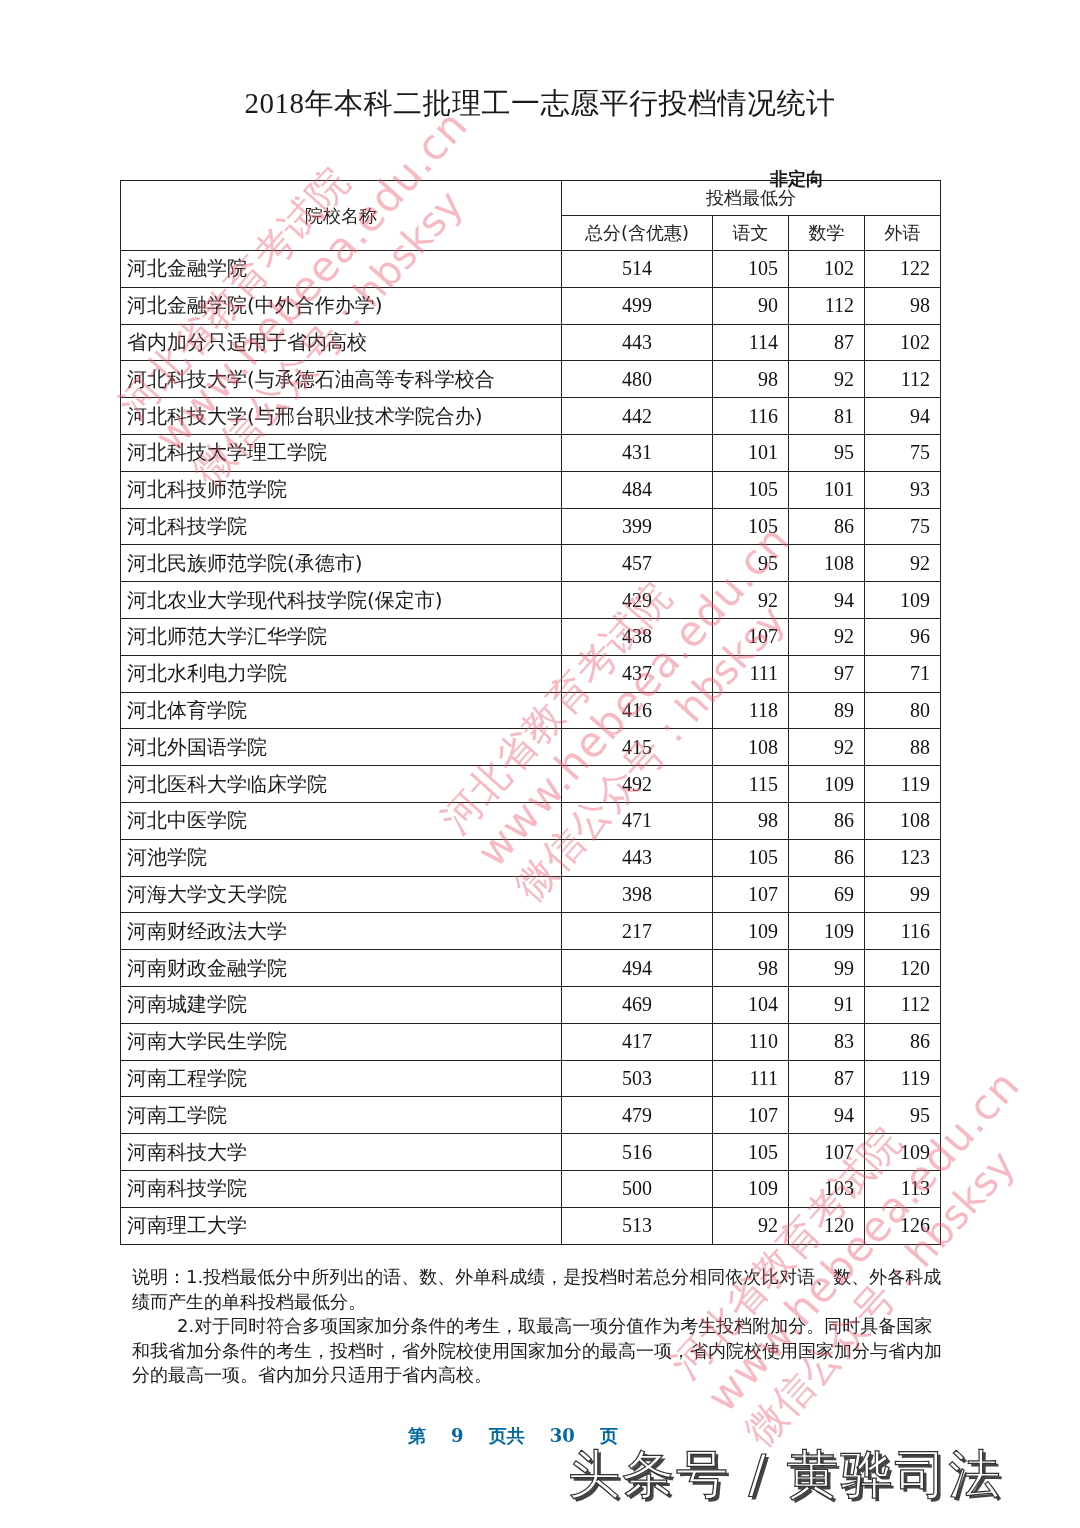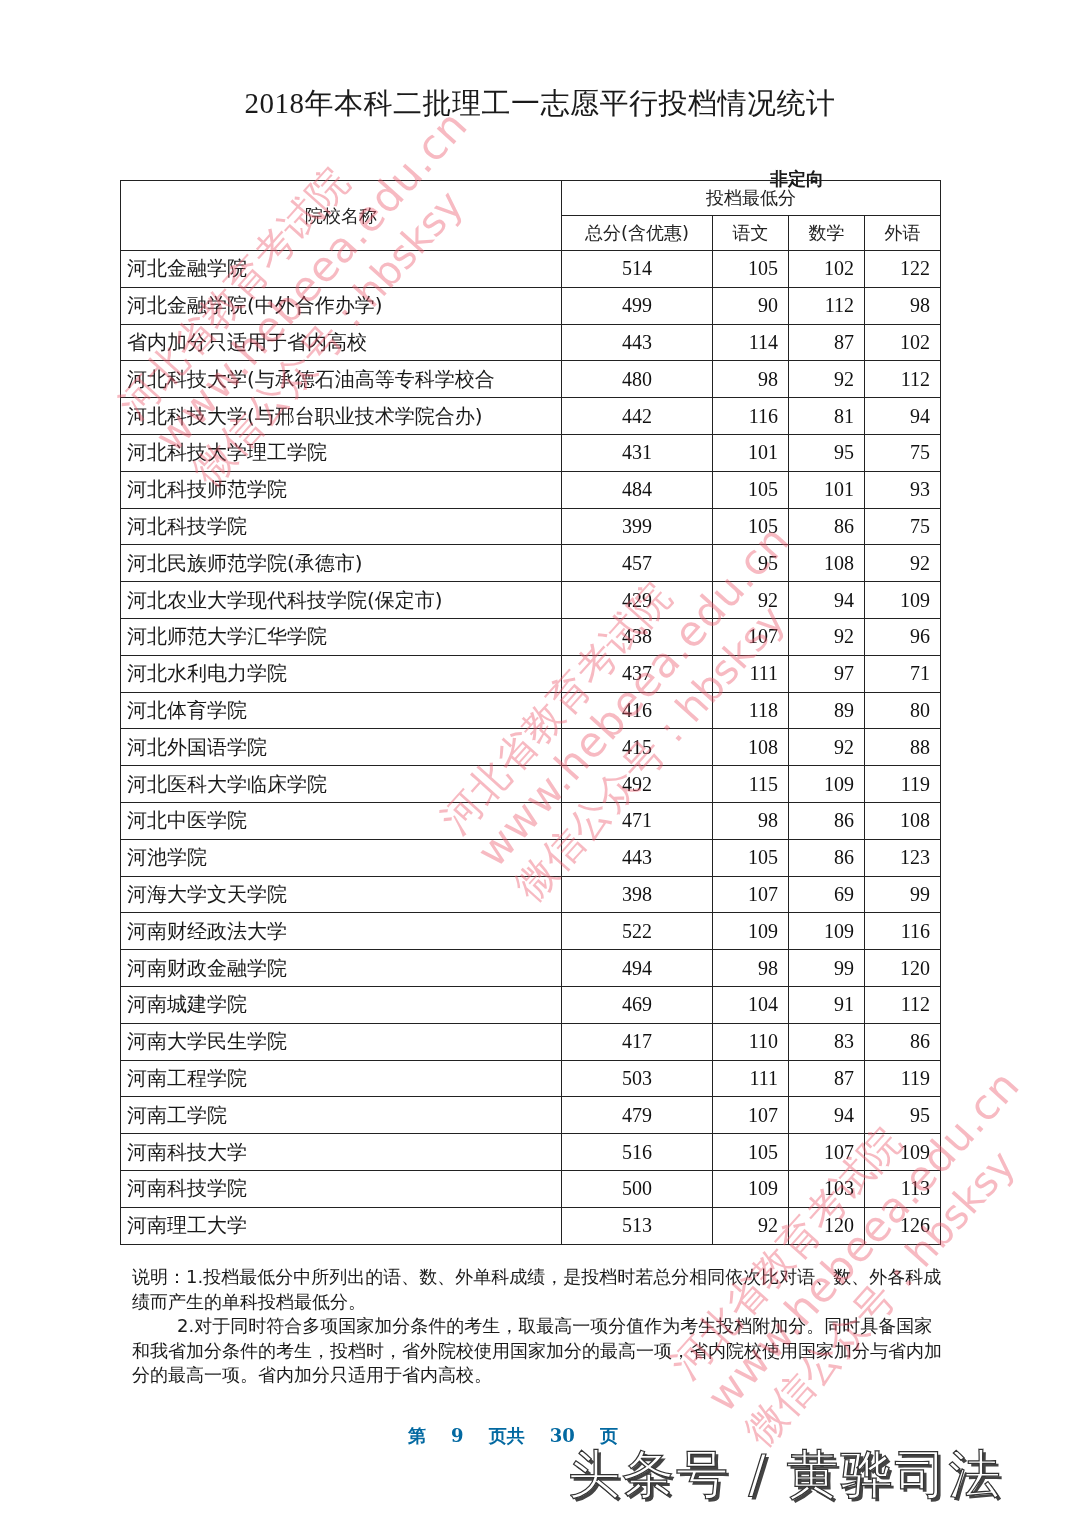--- a/index.html
+++ b/index.html
@@ -219,21 +219,21 @@
       </tr>
       <tr class="data-row">
         <td class="name">河海大学文天学院</td>
         <td class="num total">398</td>
         <td class="num sub">107</td>
         <td class="num sub">69</td>
         <td class="num sub">99</td>
       </tr>
       <tr class="data-row">
         <td class="name">河南财经政法大学</td>
-        <td class="num total">522</td>
+        <td class="num total">217</td>
         <td class="num sub">109</td>
         <td class="num sub">109</td>
         <td class="num sub">116</td>
       </tr>
       <tr class="data-row">
         <td class="name">河南财政金融学院</td>
         <td class="num total">494</td>
         <td class="num sub">98</td>
         <td class="num sub">99</td>
         <td class="num sub">120</td>

